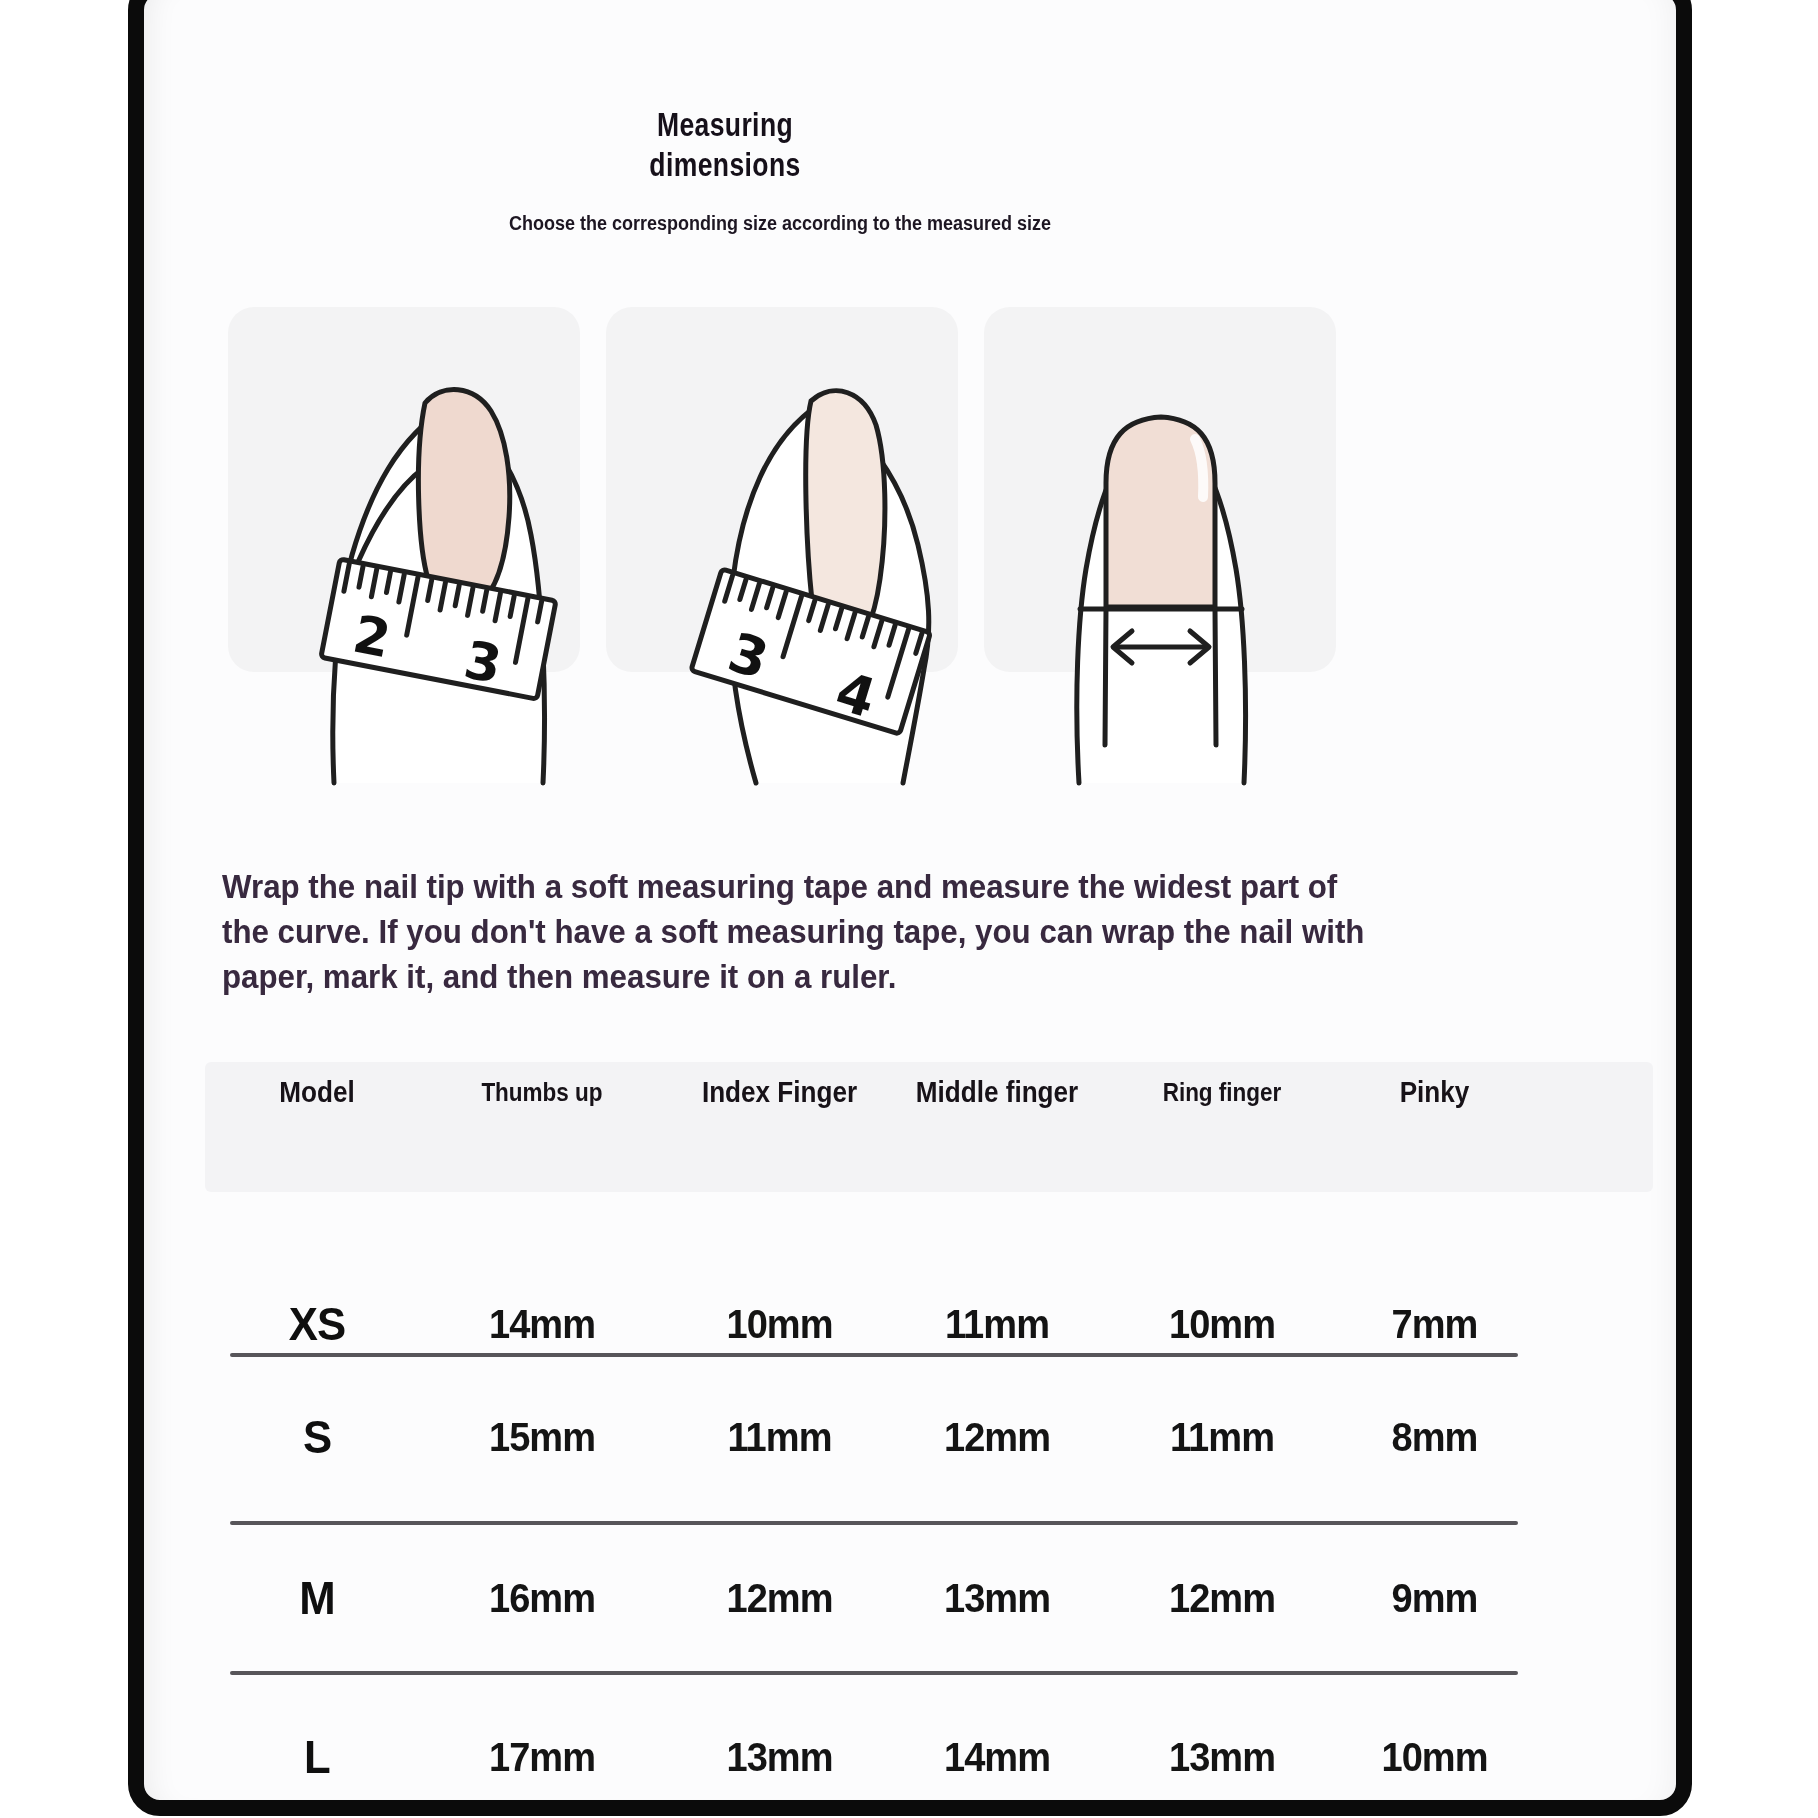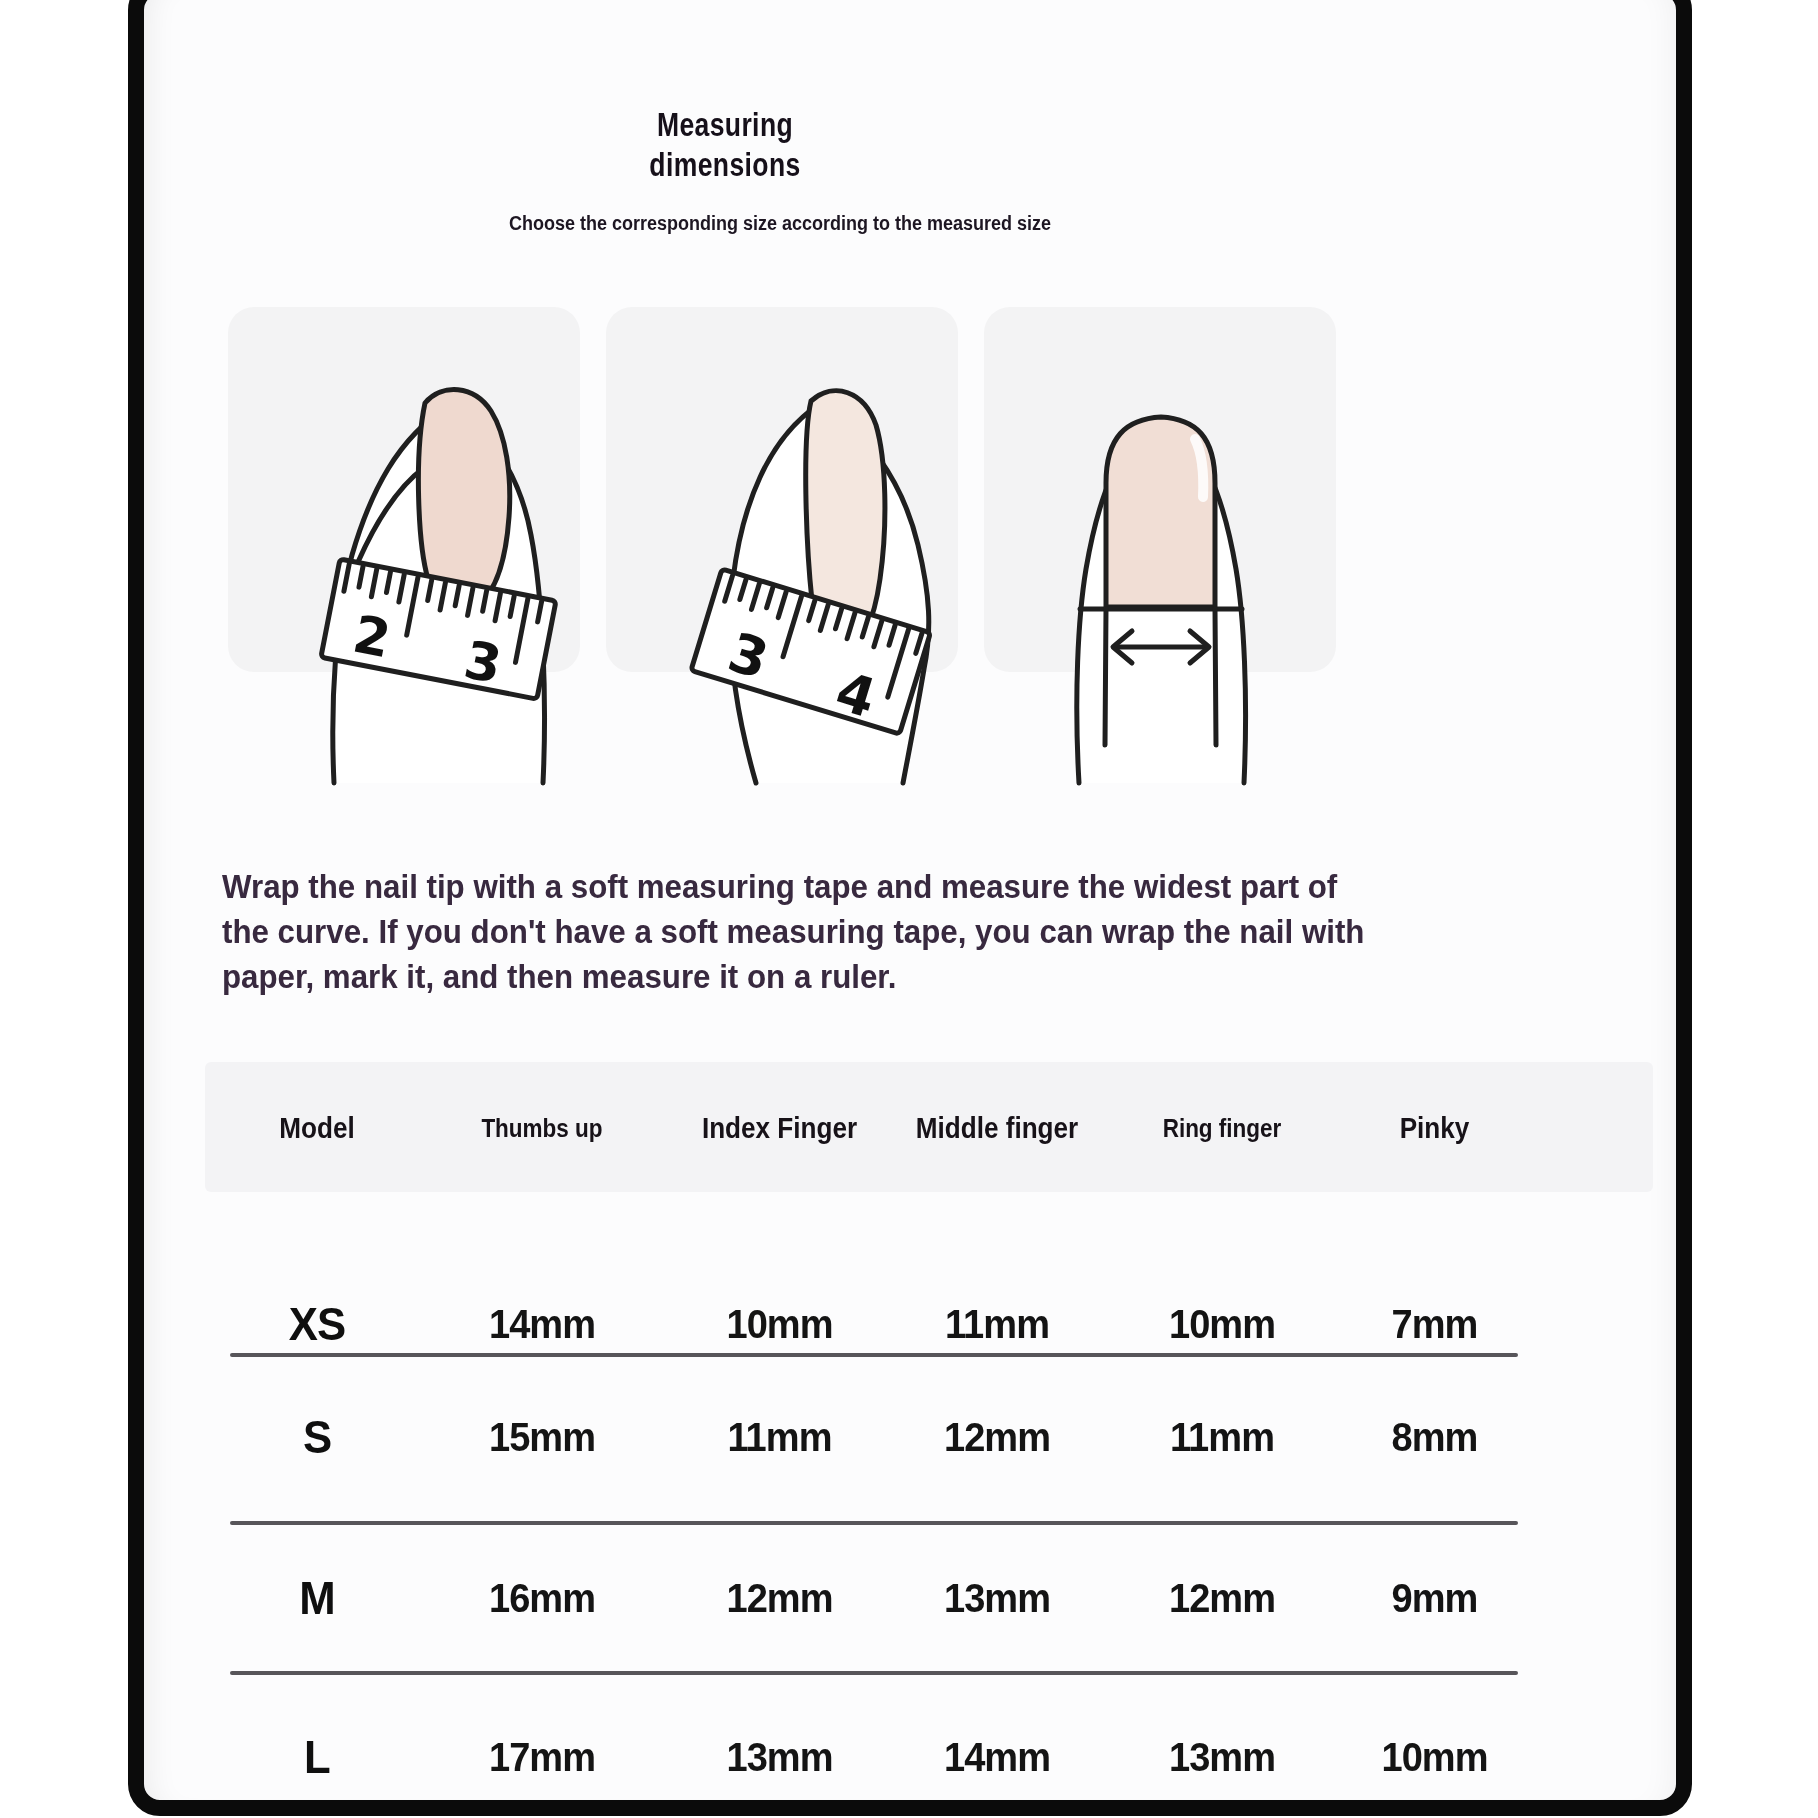--- a/index.html
+++ b/index.html
@@ -43,21 +43,21 @@
   .header-band{
     position:absolute;left:205px;top:1062px;width:1448px;height:130px;
     background:#f3f3f5;border-radius:6px;
   }
   .trow{
     position:absolute;left:222px;width:1310px;
     display:grid;grid-template-columns:190px 260px 215px 220px 230px 195px;
     align-items:center;
   }
   .trow > div{text-align:center;}
-  .hdr{top:1100px;height:56px;}
+  .hdr{top:1064px;height:56px;}
   .th{font-size:29px;font-weight:700;color:#171218;transform:scaleX(0.9);}
   .th.sm{font-size:25px;}
   .r0{top:1284px;height:80px;}
   .r1{top:1397px;height:80px;}
   .r2{top:1558px;height:80px;}
   .r3{top:1717px;height:80px;}
   .model{font-size:46px;font-weight:700;color:#0f0f0f;letter-spacing:-1px;transform:scaleX(0.95);}
   .val{font-size:40px;font-weight:700;color:#141414;letter-spacing:-1px;transform:scaleX(0.95);}
   .divider{
     position:absolute;left:230px;width:1288px;height:4px;

